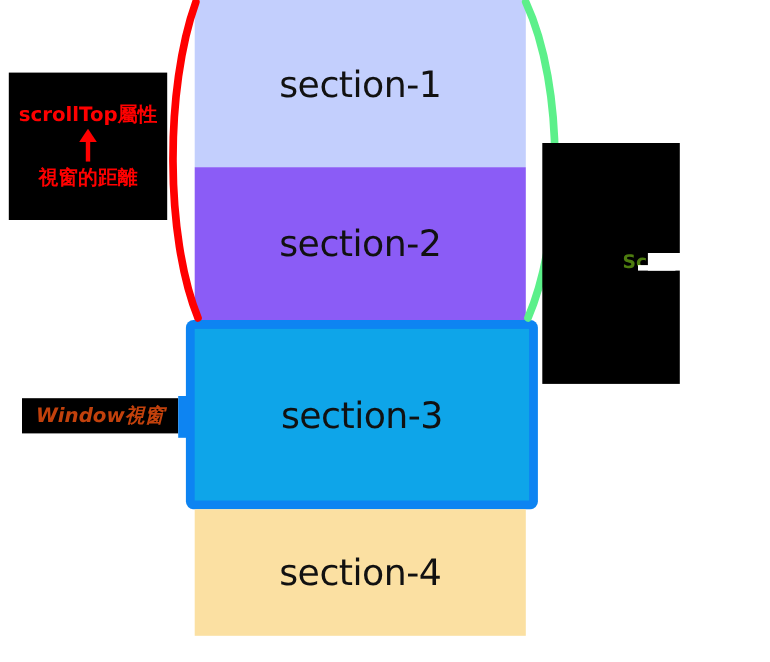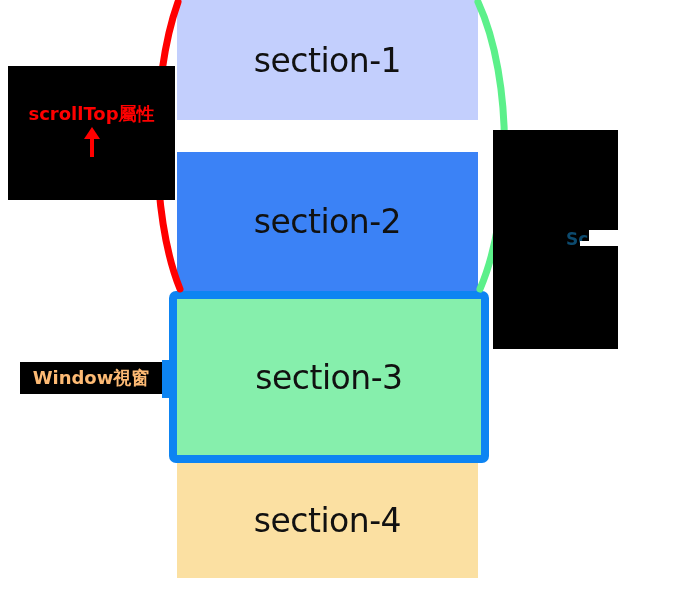--- a/index.html
+++ b/index.html
@@ -26,21 +26,21 @@
     display: flex;
     align-items: center;
     justify-content: center;
     box-sizing: border-box;
     color: #111111;
     font-size: 33px;
     font-weight: 400;
     letter-spacing: -0.5px;
     font-family: "DejaVu Sans", "Liberation Sans", sans-serif;
   }
-  #section-1 { top: 0px;   height: 120px; }
+  #section-1 { top: 0px;   height: 152px; }
   #section-2 { top: 152px; height: 139px; }
   #section-4 { top: 463px; height: 115px; }
 
   
   #window-frame {
     position: absolute;
     left: 169px;
     top: 291px;
     width: 320px;
     height: 172px;
@@ -73,21 +73,21 @@
     background: #000000;
     box-sizing: border-box;
     display: flex;
     flex-direction: column;
     align-items: center;
     justify-content: center;
   }
   #scrolltop-callout {
     left: 8px;
     top: 66px;
-    width: 167px;
+    width: 144px;
     height: 134px;
     text-align: right;
   }
   #scrolltop-callout .line {
     color: #ff0000;
     font-weight: bold;
     font-size: 19px;
     line-height: 1.08;
     white-space: nowrap;
     font-family: "DejaVu Sans", "Liberation Sans", sans-serif;
@@ -112,21 +112,21 @@
   
   #scrollheight-label-wrap {
     position: absolute;
     left: 73px;
     top: 99px;
     height: 22px;
     display: flex;
     align-items: center;
   }
   #scrollheight-label {
-    color: #0c4a6e;
+    color: #4d7c0f;
     font-weight: bold;
     font-size: 17px;
     white-space: nowrap;
     font-family: "DejaVu Sans", "Liberation Sans", sans-serif;
     line-height: 1;
   }
   #scrollheight-glitch-bar {
     position: absolute;
     left: 589px;
     top: 230px;
@@ -143,50 +143,51 @@
     background: #ffffff;
   }
 
   #window-callout {
     left: 20px;
     top: 362px;
     width: 142px;
     height: 32px;
   }
   #window-callout .line {
-    color: #fdba74;
+    color: #c2410c;
     font-weight: bold;
     font-size: 18px;
     white-space: nowrap;
     font-family: "DejaVu Sans", "Liberation Sans", sans-serif;
+    font-style: italic;
   }
   #window-callout-tick {
     position: absolute;
     left: 162px;
     top: 360px;
     width: 8px;
     height: 38px;
     background: #0d84f2;
   }
 </style>
 </head>
 <body>
 
 <div id="canvas">
 
   <div class="section" id="section-1" style="background:#c3cffd;">
     <span>section-1</span>
   </div>
 
-  <div class="section" id="section-2" style="background:#3b82f6;">
+  <div class="section" id="section-2" style="background:#8b5cf6;">
     <span>section-2</span>
   </div>
 
   <div id="window-frame">
-    <div class="section" id="section-3" style="background:#86efac;">
+    <div class="section" id="section-3" style="background:#0ea5e9;">
       <span>section-3</span>
     </div>
   </div>
 
   <div class="section" id="section-4" style="background:#fbe0a2;">
     <span>section-4</span>
   </div>
 
   <svg class="arc-svg" viewBox="0 0 700 602" xmlns="http://www.w3.org/2000/svg">
 
@@ -194,20 +195,21 @@
 
     <path d="M 478 2 C 514 80, 512 215, 480 289" fill="none" stroke="#5cf08a" stroke-width="7" stroke-linecap="round"></path>
   </svg>
 
   <div class="callout" id="scrolltop-callout">
     <div class="line l1">scrollTop屬性</div>
     <svg class="up-arrow" viewBox="0 0 22 30" xmlns="http://www.w3.org/2000/svg">
       <line x1="11" y1="30" x2="11" y2="8" stroke="#ff0000" stroke-width="4"></line>
       <polygon points="11,0 3,12 19,12" fill="#ff0000"></polygon>
     </svg>
+    <div class="line l4">視窗的距離</div>
   </div>
 
   <div class="callout" id="scrollheight-callout"></div>
   <div id="scrollheight-label-wrap" style="left:566px; top:228px;">
     <span id="scrollheight-label">Sc</span>
   </div>
   <div id="scrollheight-glitch-bar"></div>
   <div id="scrollheight-glitch-bar2"></div>
 
   <div class="callout" id="window-callout">

